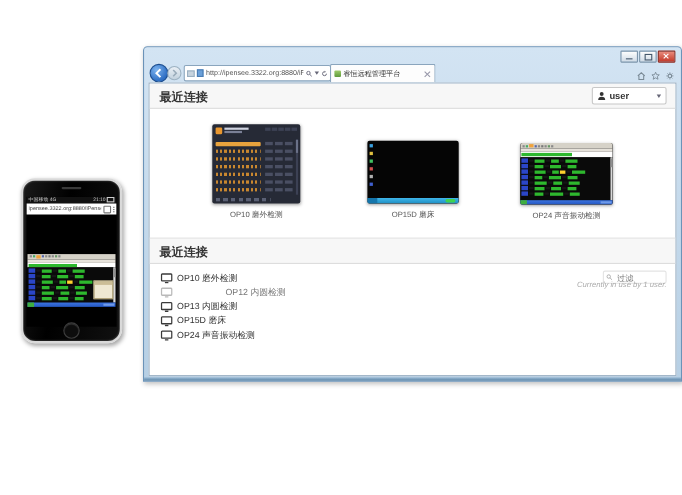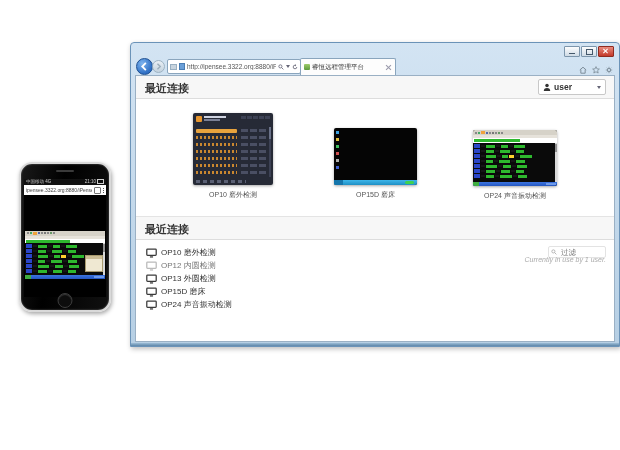--- a/index.html
+++ b/index.html
@@ -120,21 +120,21 @@
   .m-popup{position:absolute;right:2px;top:38%;width:16px;height:15px;background:#efe8d2;
         border:1px solid #a89a6e;}
   .m-popup i{display:block;height:3px;background:#cbbd96;}
 
   
   .connlist{position:absolute;left:10px;top:170px;}
   .conn-row{display:flex;align-items:center;gap:4px;height:13px;cursor:pointer;}
   .conn-row .lbl{font-size:8px;color:#333;}
   .conn-row svg{color:#3a3a3a;}
   .conn-row.offline svg{color:#b9b9b9;}
-  .conn-row.offline .lbl{color:#777;}
+  .conn-row.offline .lbl{color:#777;margin-left:44px;}
   .in-use-note{position:absolute;right:8px;top:180px;font-size:7px;color:#aaa;font-style:italic;}
 
   
   .phone{position:absolute;left:19px;top:162px;width:88px;height:146px;
         background:linear-gradient(100deg,#1a1a1a,#000 40%,#111);
         border:2px solid #d9d9d9;border-radius:13px;
         box-shadow:1px 2px 4px rgba(0,0,0,.35), inset 0 0 2px rgba(255,255,255,.4);}
   .ph-speaker{position:absolute;left:50%;top:6px;transform:translateX(-50%);
         width:18px;height:2px;border-radius:2px;background:#3a3a3a;}
   .ph-screen{position:absolute;left:3px;right:3px;top:15px;height:118px;background:#000;overflow:hidden;}
@@ -550,21 +550,21 @@
               <rect x="1" y="1" width="12" height="8" rx="1" fill="none" stroke="currentColor" stroke-width="1.6"></rect>
               <path d="M5 11 H9" stroke="currentColor" stroke-width="1.6"></path>
             </svg>
           <span class="lbl">OP12 内圆检测</span>
         </div>
         <div class="conn-row">
           <svg width="11" height="10" viewBox="0 0 14 12">
               <rect x="1" y="1" width="12" height="8" rx="1" fill="none" stroke="currentColor" stroke-width="1.6"></rect>
               <path d="M5 11 H9" stroke="currentColor" stroke-width="1.6"></path>
             </svg>
-          <span class="lbl">OP13 外圆检测</span>
+          <span class="lbl">OP13 内圆检测</span>
         </div>
         <div class="conn-row">
           <svg width="11" height="10" viewBox="0 0 14 12">
               <rect x="1" y="1" width="12" height="8" rx="1" fill="none" stroke="currentColor" stroke-width="1.6"></rect>
               <path d="M5 11 H9" stroke="currentColor" stroke-width="1.6"></path>
             </svg>
           <span class="lbl">OP15D 磨床</span>
         </div>
         <div class="conn-row">
           <svg width="11" height="10" viewBox="0 0 14 12">

